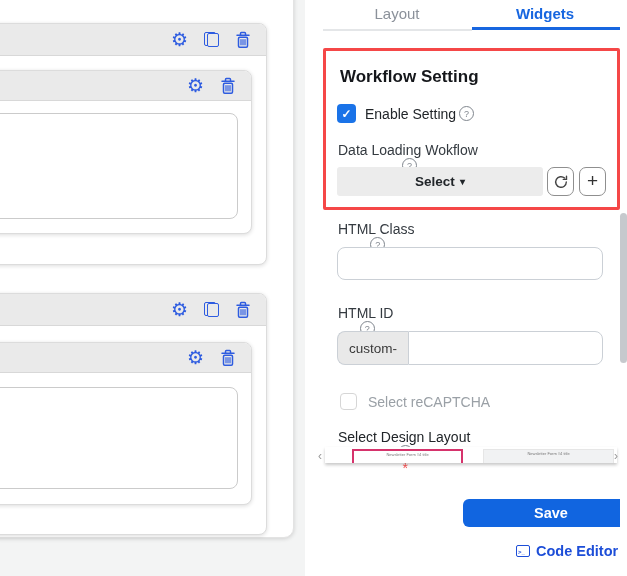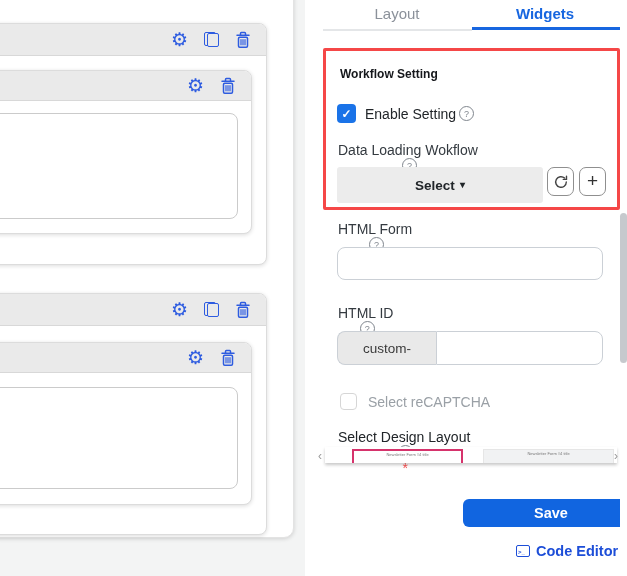--- a/index.html
+++ b/index.html
@@ -42,61 +42,61 @@
   .tab{width:110px;text-align:center;font-size:15px;top:5px;cursor:pointer;}
   .tab.inactive{color:#8b919a;}
   .tab.active{color:#1766e0;font-weight:700;}
   .tab-line-gray{left:18px;top:29px;width:149px;height:2px;background:#e4e6e8;}
   .tab-line-blue{left:167px;top:27px;width:148px;height:3px;background:#1766e0;}
 
   .highlight-box{
     left:18px;top:48px;width:297px;height:162px;box-sizing:border-box;
     border:3px solid #f54747;border-radius:2px;
   }
-  .wf-heading{left:35px;top:67px;font-size:12px;font-weight:700;color:#15171b;}
+  .wf-heading{left:35px;top:67px;font-size:17px;font-weight:700;color:#15171b;}
 
   .cb-row{display:flex;align-items:center;}
   .checkbox{
     width:19px;height:19px;border-radius:4px;box-sizing:border-box;
     display:flex;align-items:center;justify-content:center;cursor:pointer;
   }
   .checkbox.checked{background:#1a73e8;color:#fff;font-size:12px;font-weight:700;}
   .checkbox.unchecked{background:#fff;border:1.5px solid #d6d6d6;}
   .cb-label{margin-left:9px;font-size:14px;color:#212529;}
   .cb-label.disabled{color:#9aa0a6;margin-left:11px;}
 
   .field-label{font-size:14px;color:#343a40;display:flex;align-items:center;flex-direction:column;}
   .help-circle{
     display:inline-flex;align-items:center;justify-content:center;
     width:13px;height:13px;border:1px solid #80868e;border-radius:50%;
     font-size:9px;color:#80868e;margin-left:3px;cursor:pointer;flex:0 0 auto;
   }
   .req{color:#fa5252;font-size:14px;margin-left:2px;}
 
   .select-btn{
-    left:32px;top:167px;width:206px;height:36px;background:#ececec;border-radius:3px;
+    left:32px;top:167px;width:206px;height:29px;background:#ececec;border-radius:3px;
     display:flex;align-items:center;justify-content:center;cursor:pointer;
     font-size:13.5px;font-weight:600;color:#212529;gap:5px;
   }
   .caret{font-size:10px;line-height:1;color:#212529;}
   .sq-btn{
     width:27px;height:29px;background:#fff;border:1px solid #8f8f8f;border-radius:7px;
     box-sizing:border-box;display:flex;align-items:center;justify-content:center;cursor:pointer;
   }
   .plus{font-size:19px;font-weight:400;color:#333;line-height:1;margin-top:-2px;}
 
   .text-input{
     box-sizing:border-box;background:#fff;border:1px solid #cbd0d6;border-radius:8px;
     font-size:13.5px;color:#333;padding:0 10px;outline:none;width:100%;height:100%;
   }
   .input-wrap{left:32px;width:266px;height:33px;}
   .id-group{left:32px;top:331px;width:266px;height:34px;display:flex;}
   .id-prefix{
     background:#e9e9e9;border:1px solid #cbd0d6;border-right:none;border-radius:8px 0 0 8px;
-    display:flex;align-items:center;padding:0 25px;font-size:13.5px;color:#3a3a3a;box-sizing:border-box;
+    display:flex;align-items:center;padding:0 11px;font-size:13.5px;color:#3a3a3a;box-sizing:border-box;
   }
   .id-input{flex:1;border-radius:0 8px 8px 0;}
 
   .thumb-strip{
     left:20px;top:447px;width:292px;height:16px;background:#fff;overflow:hidden;
     box-shadow:0 2px 3px rgba(0,0,0,.22);
   }
   .thumb{position:absolute;top:2px;height:40px;box-sizing:border-box;overflow:hidden;
     font-size:4px;line-height:8px;color:#777;text-align:center;white-space:nowrap;cursor:pointer;}
   .thumb.sel{left:27px;width:111px;background:#fff;border:2px solid #d6336c;}
@@ -215,21 +215,21 @@
     <svg width="14" height="14" viewBox="0 0 14 14" fill="none" stroke="#444" stroke-width="1.4" stroke-linecap="round">
       <path d="M12.3 7a5.3 5.3 0 1 1-1.7-3.9"></path>
       <path d="M12.5 1.2v3.2H9.3"></path>
     </svg>
   </div>
   <div class="abs sq-btn" style="left:274px;top:167px;">
     <span class="plus">+</span>
   </div>
 
   <div class="abs field-label" style="left:33px;top:221px;">
-    <span>HTML Form</span>
+    <span>HTML Class</span>
     <span class="help-circle">?</span>
   </div>
   <div class="abs input-wrap" style="top:247px;">
     <input class="text-input" type="text" value="" style="">
   </div>
 
   <div class="abs field-label" style="left:33px;top:305px;">
     <span>HTML ID</span>
     <span class="help-circle">?</span>
   </div>

